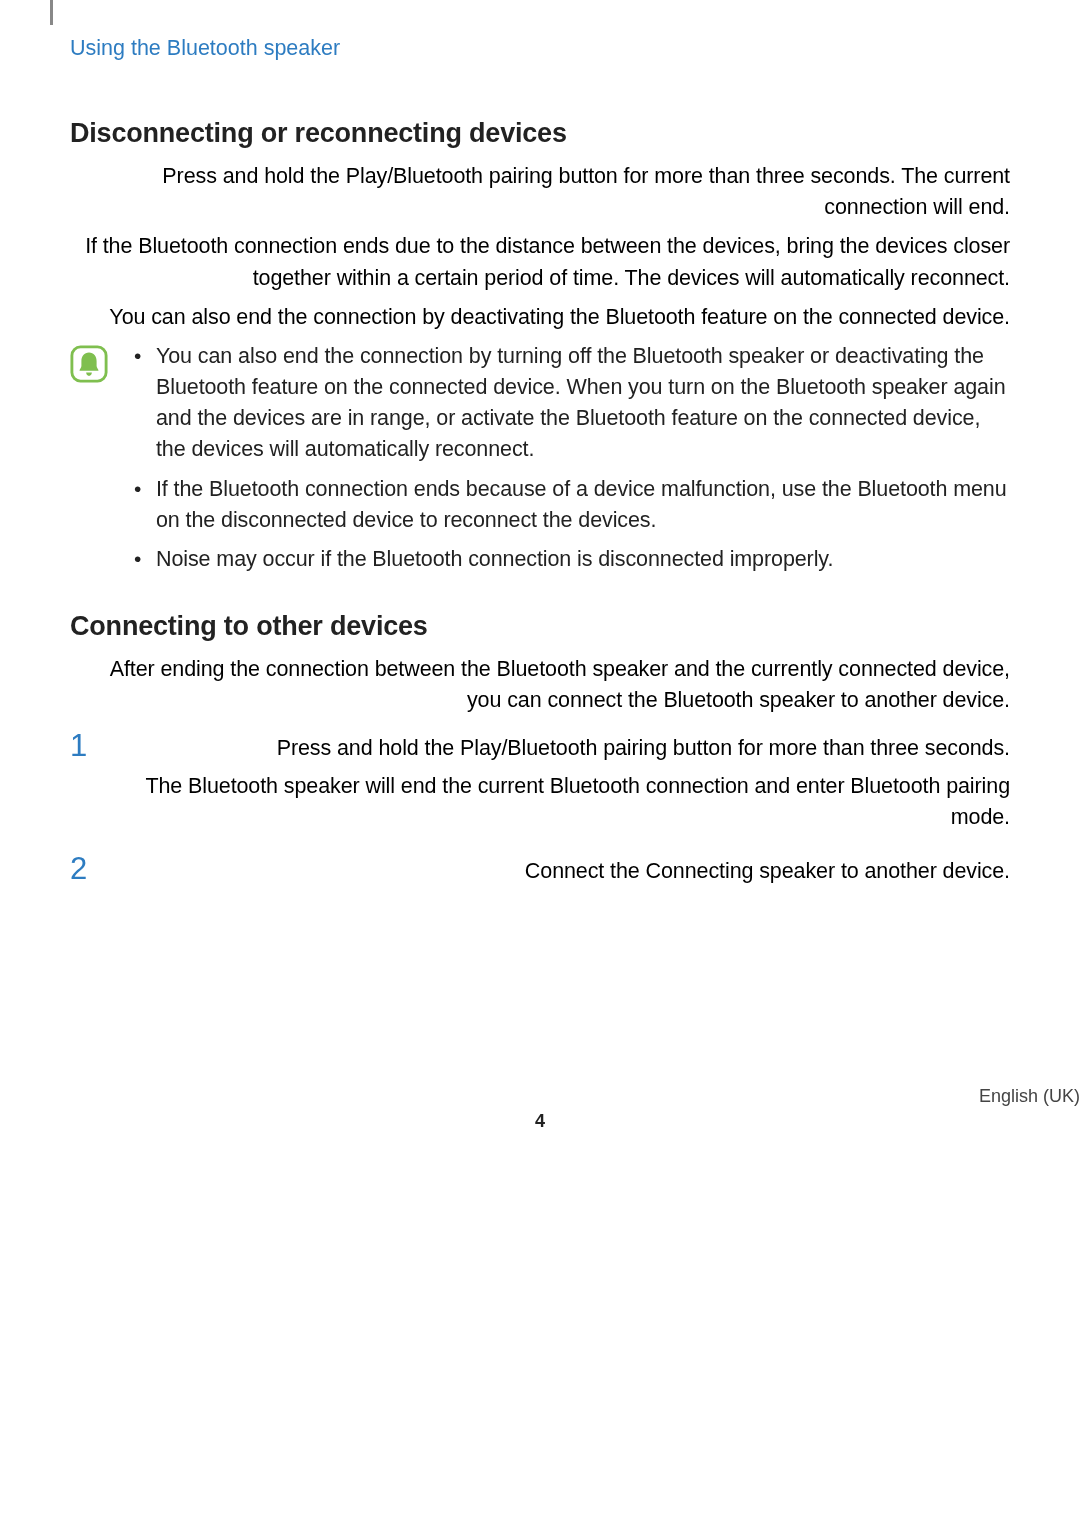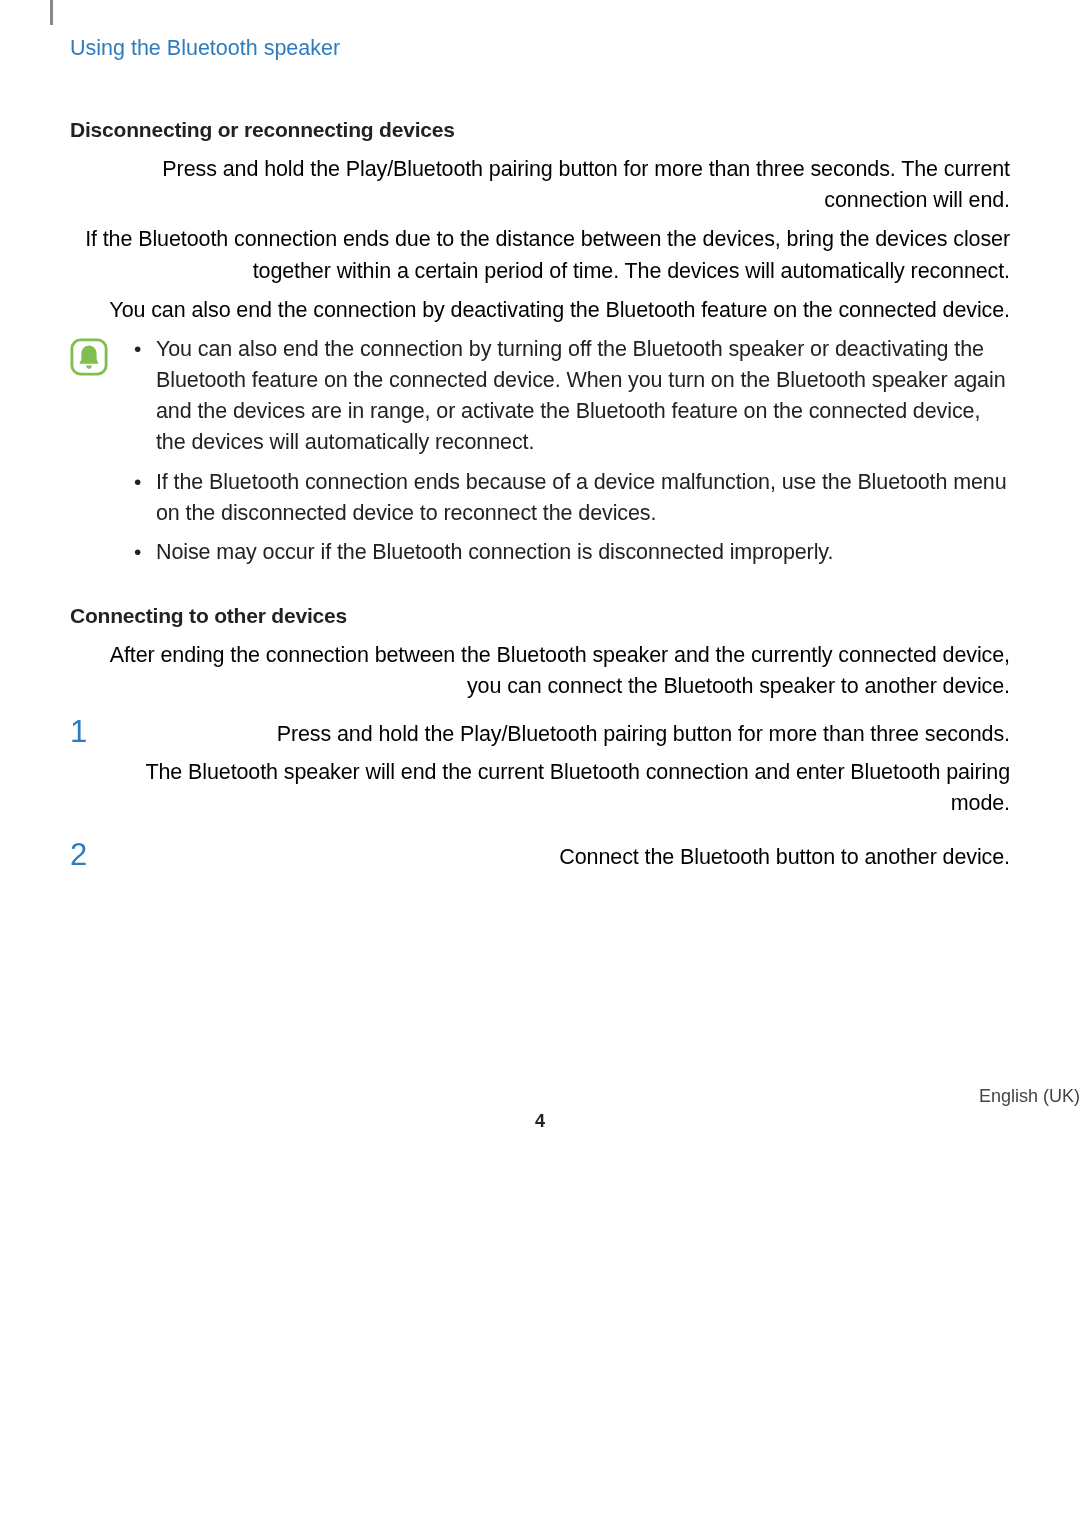--- a/index.html
+++ b/index.html
@@ -26,21 +26,21 @@
     color: #2d7cc1;
     font-weight: 400;
   }
   .content {
     position: absolute;
     top: 100px;
     left: 70px;
     right: 70px;
   }
   h2 {
-    font-size: 21px;
+    font-size: 27px;
     font-weight: 700;
     color: #222;
     margin-top: 18px;
     margin-bottom: 12px;
     letter-spacing: -0.2px;
   }
   .para {
     font-size: 21.5px;
     line-height: 1.45;
     color: #000000;
@@ -163,21 +163,21 @@
         <div class="num">1</div>
         <div class="body">
           <p class="para first">Press and hold the Play/Bluetooth pairing button for more than three seconds.</p>
           <p class="para">The Bluetooth speaker will end the current Bluetooth connection and enter Bluetooth pairing mode.</p>
         </div>
       </div>
 
       <div class="numstep">
         <div class="num">2</div>
         <div class="body">
-          <p class="para first">Connect the Bluetooth button to another device.</p>
+          <p class="para first">Connect the Connecting speaker to another device.</p>
         </div>
       </div>
     </div>
 
   </div>
 
   <div class="footer">
     <div class="footer-lang">English (UK)</div>
     <div class="footer-page">4</div>
   </div>

